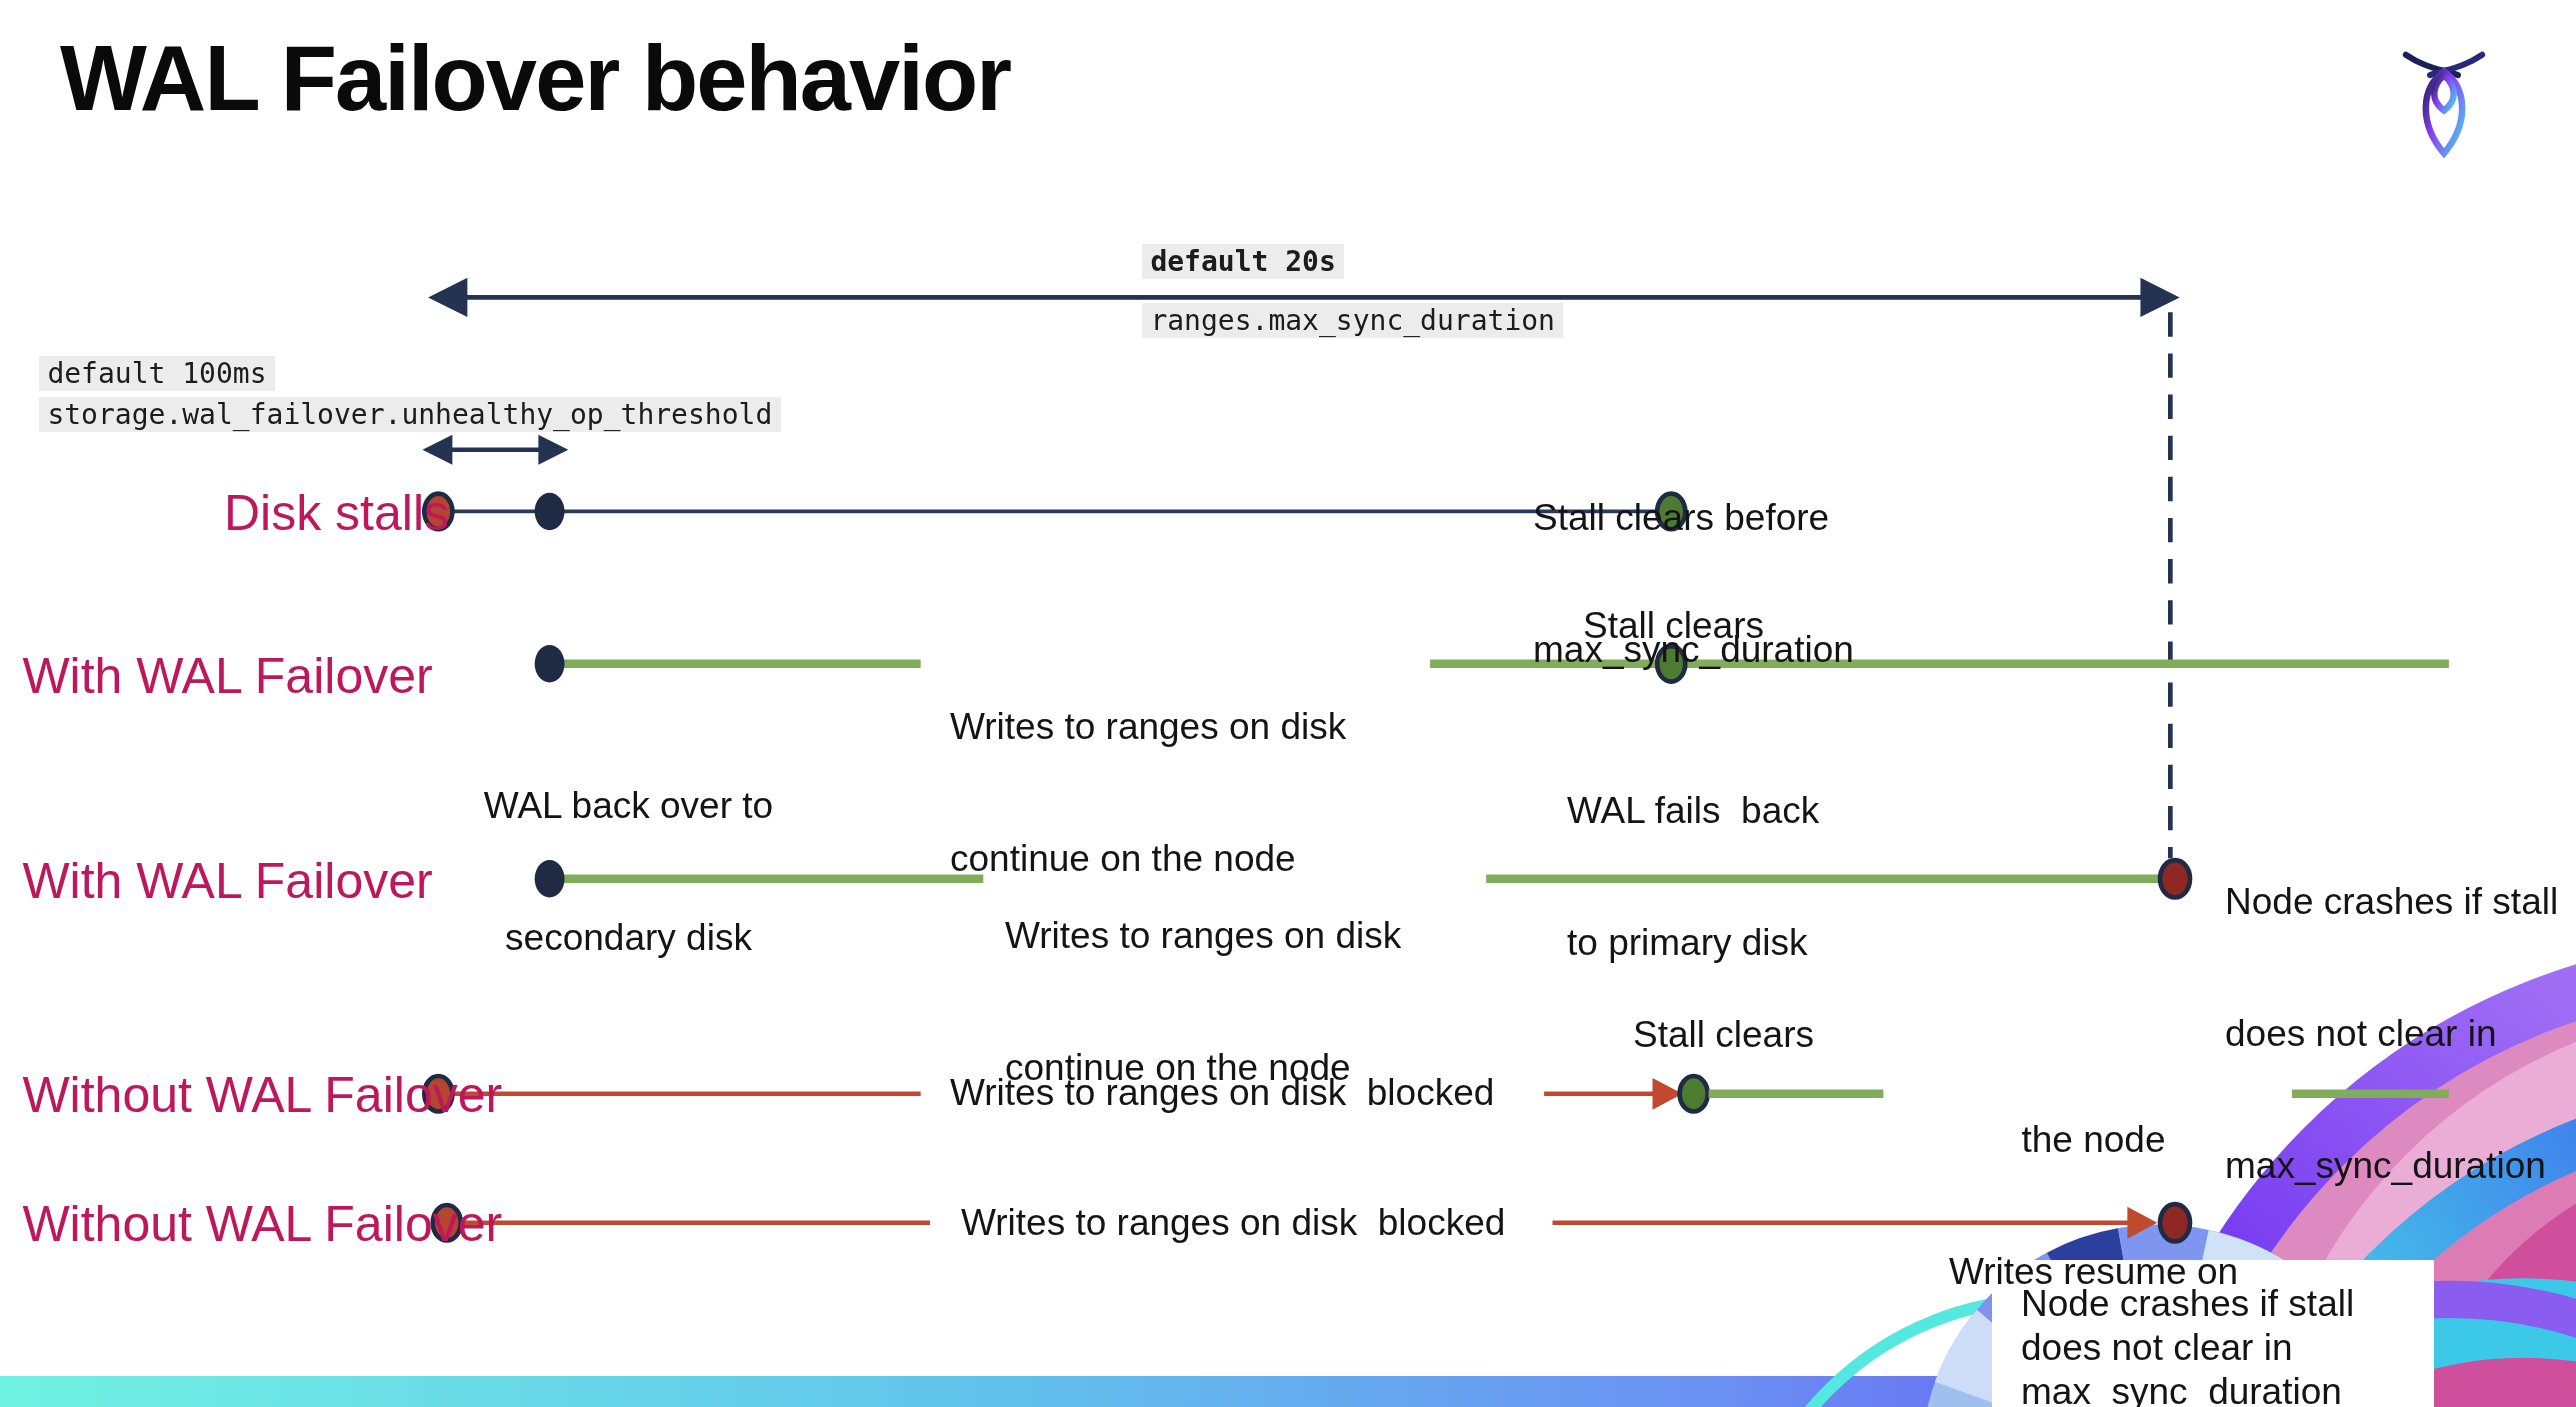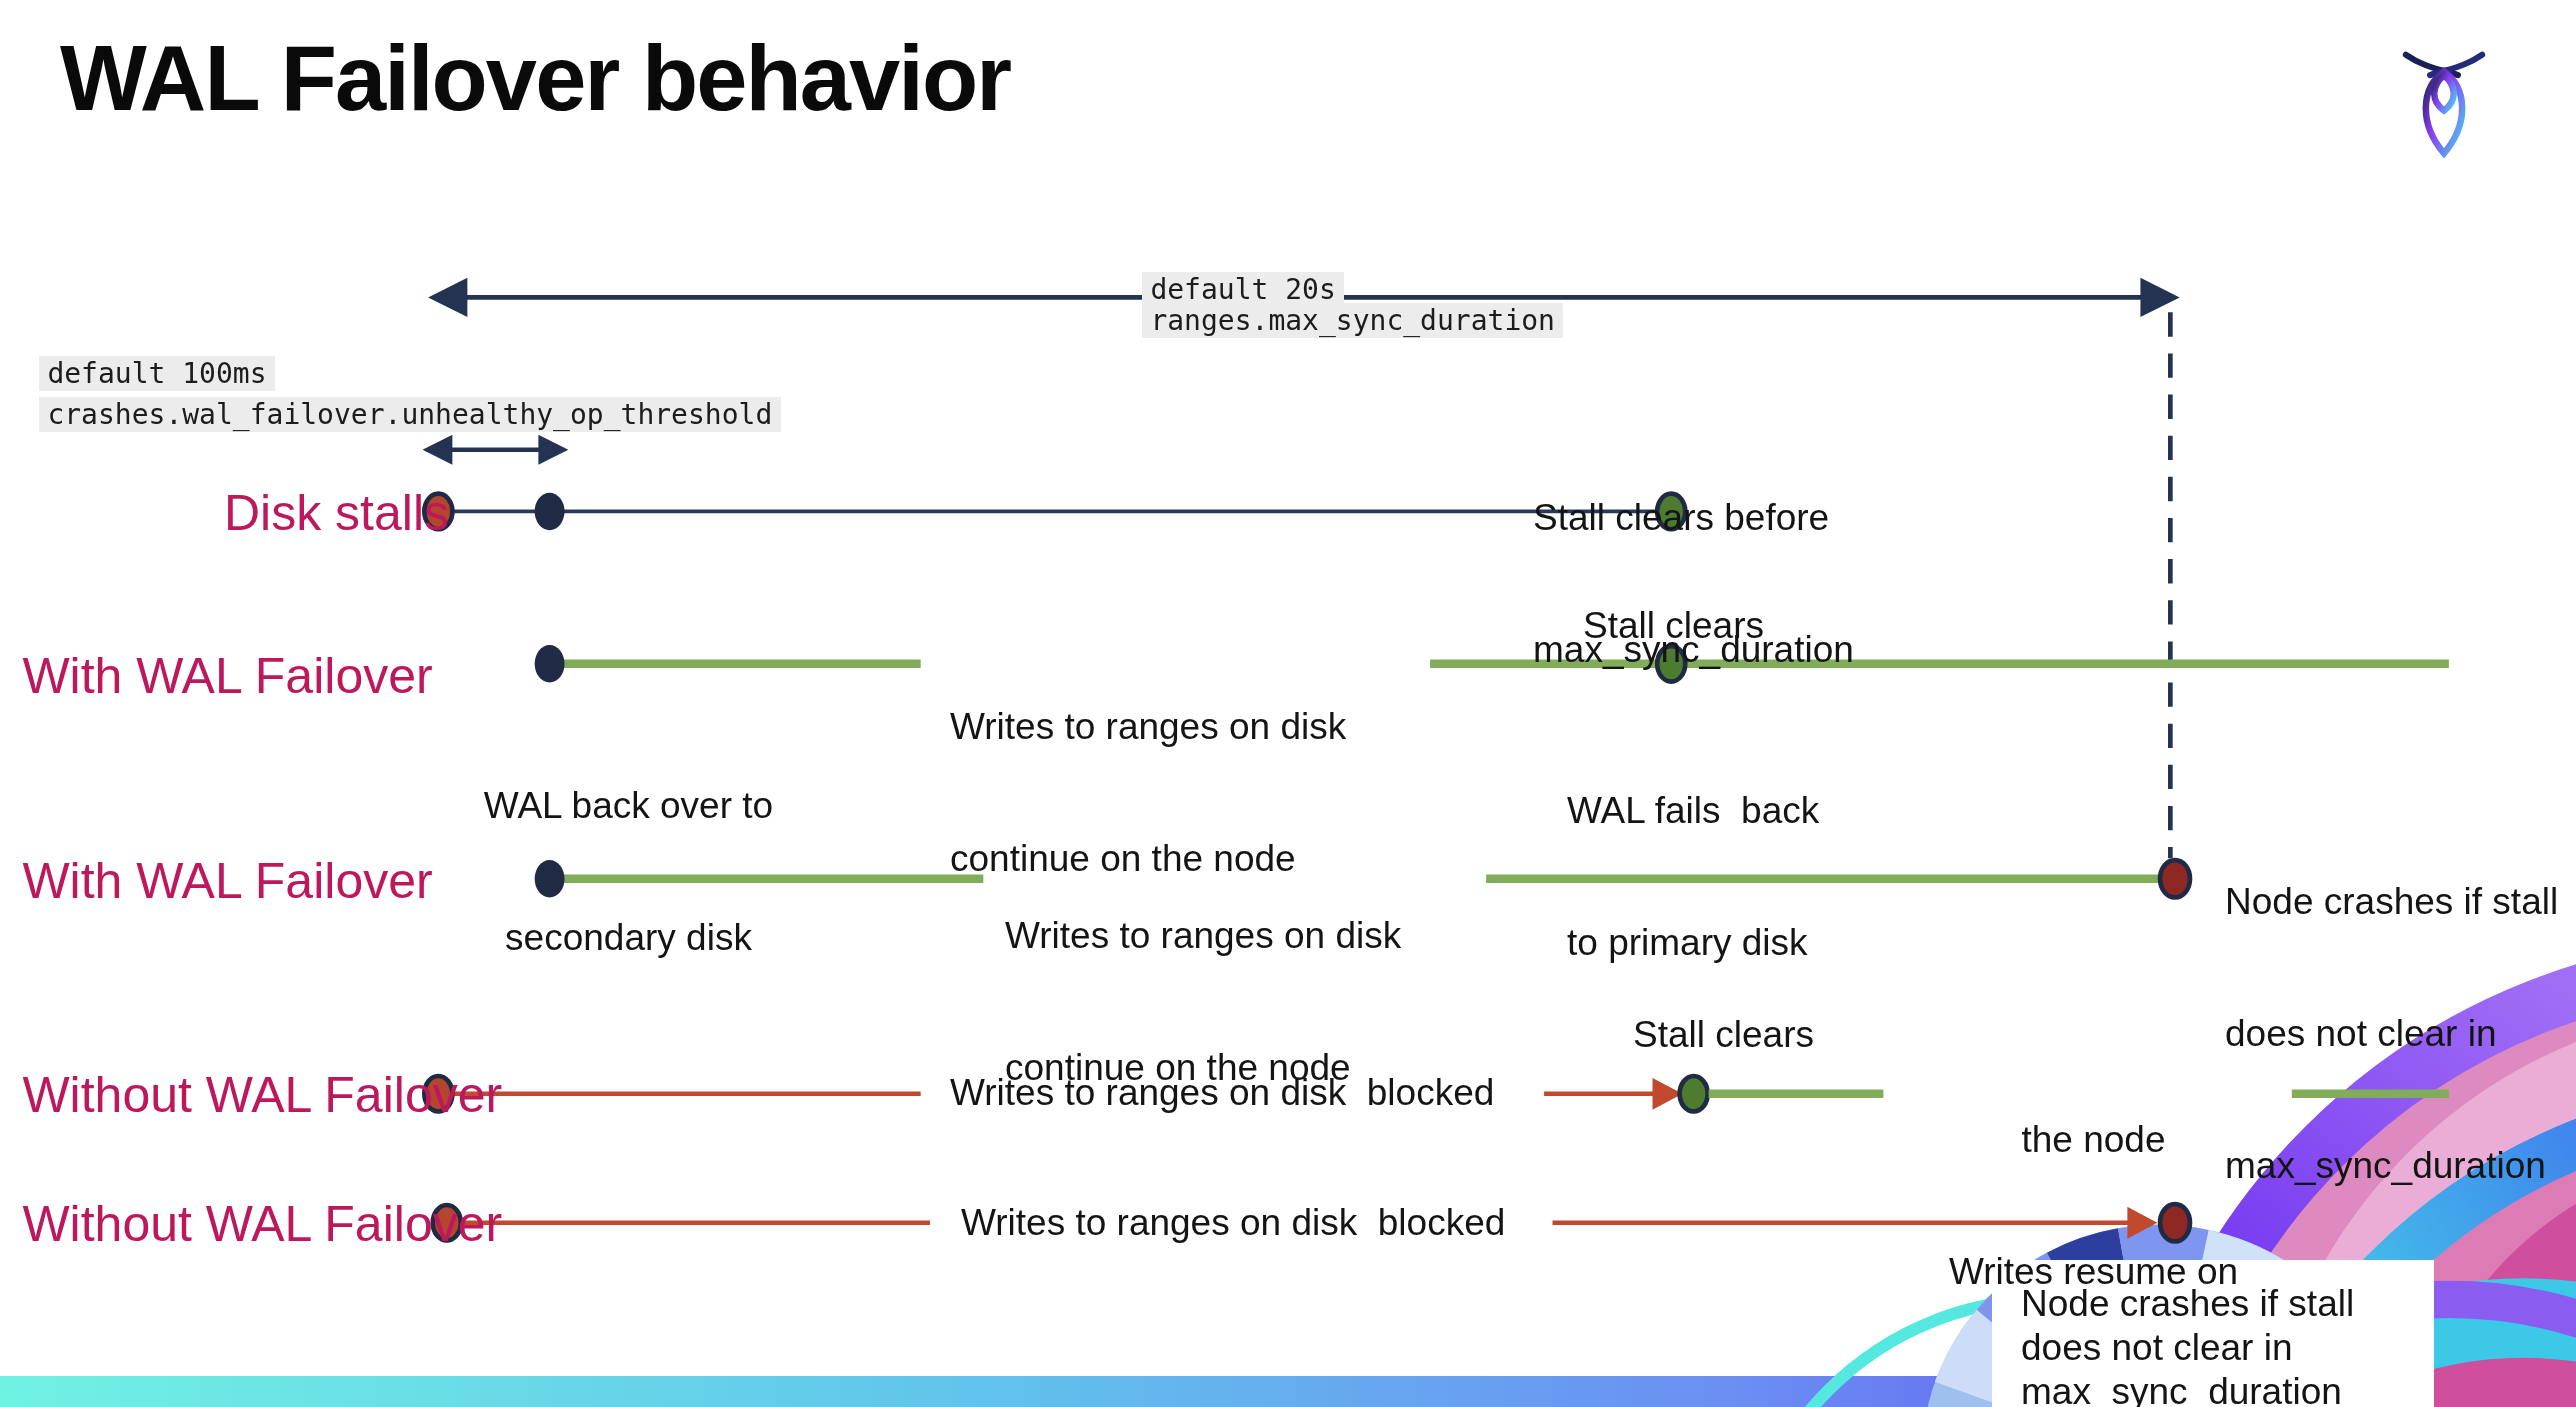--- a/index.html
+++ b/index.html
@@ -134,31 +134,31 @@
     </defs>
     <path d="M4,4 C24,18 44,20 60,26" fill="none" stroke="#1b2158" stroke-width="6.5" stroke-linecap="round"></path>
     <path d="M86,4 C66,18 46,20 30,26" fill="none" stroke="#272a7a" stroke-width="6.5" stroke-linecap="round"></path>
     <path d="M45,22 C70,40 72,78 45,110 C18,78 20,40 45,22 Z" fill="none" stroke="url(#gLogo)" stroke-width="7"></path>
     <path d="M45,26 C59,38 59,54 45,64 C31,54 31,38 45,26 Z" fill="none" stroke="url(#gLogo)" stroke-width="7"></path>
     <path d="M45,64 L45,98" fill="none" stroke="url(#gLogo)" stroke-width="7" stroke-linecap="round"></path>
   </svg>
 
   <div class="abs title txt">WAL Failover behavior</div>
 
-  <div class="abs txt" style="left:1142px;top:271px;">
+  <div class="abs txt" style="left:1142px;top:243px;font-weight:bold;">
     <span class="mono-chip">default 20s</span>
   </div>
   <div class="abs txt" style="left:1142px;top:302px;">
     <span class="mono-chip">ranges.max_sync_duration</span>
   </div>
   <div class="abs txt" style="left:39px;top:355px;">
     <span class="mono-chip">default 100ms</span>
   </div>
   <div class="abs txt" style="left:39px;top:396px;">
-    <span class="mono-chip">crashes.wal_failover.unhealthy_op_threshold</span>
+    <span class="mono-chip">storage.wal_failover.unhealthy_op_threshold</span>
   </div>
 
   <div class="abs row-label txt" style="left:224px;top:492px;">Disk stalls</div>
   <div class="abs row-label txt" style="left:22.4px;top:655px;">With WAL Failover</div>
   <div class="abs row-label txt" style="left:22.4px;top:860px;">With WAL Failover</div>
   <div class="abs row-label txt" style="left:22.4px;top:1074px;">Without WAL Failover</div>
   <div class="abs row-label txt" style="left:22.4px;top:1203px;">Without WAL Failover</div>
 
   <div class="abs note txt" style="left:1533px;top:408px;">
     <div>Stall clears before</div>

